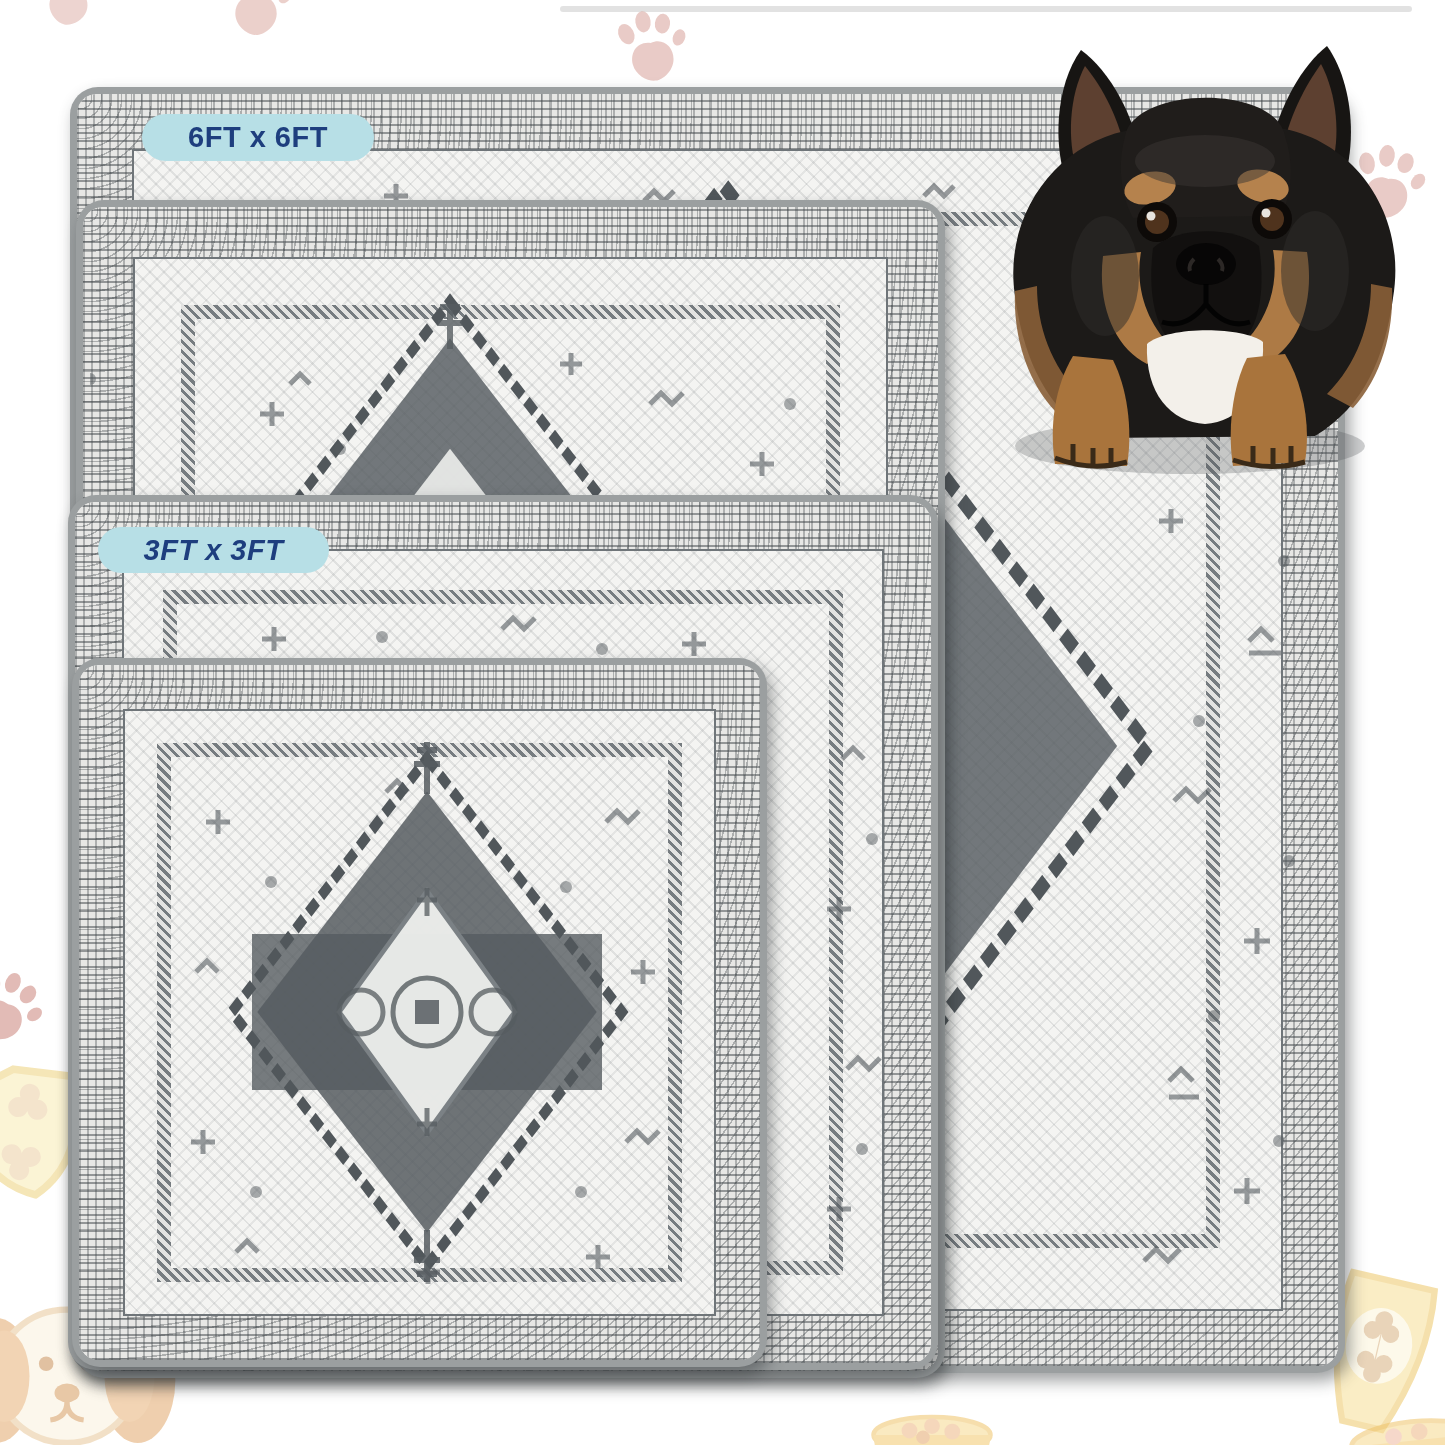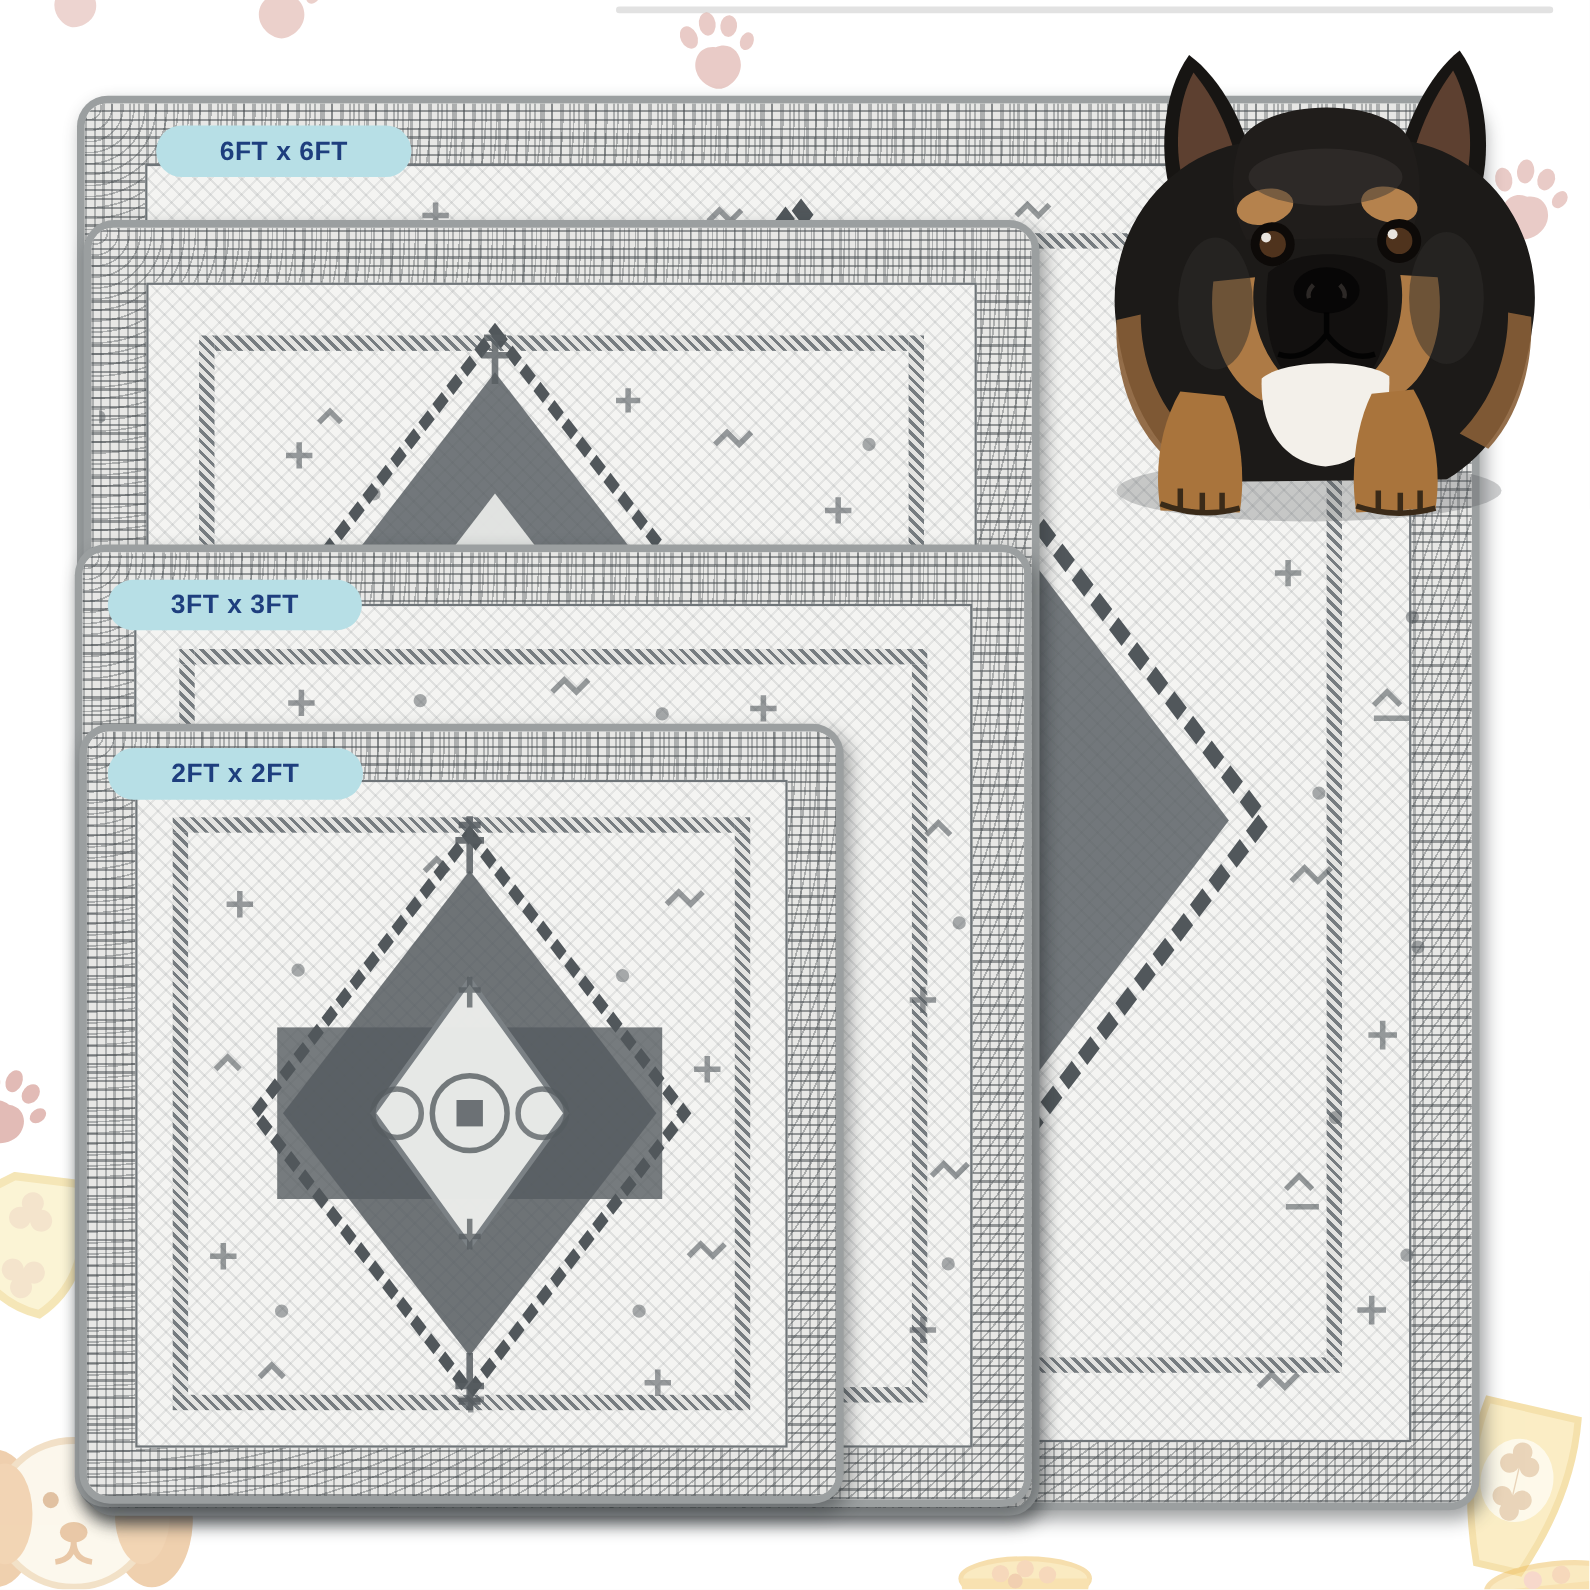--- a/index.html
+++ b/index.html
@@ -37,24 +37,24 @@
   #rug2 {left:72px; top:658px; width:695px;  height:709px;}
 
   #rug6  .field{inset:55px;}  #rug6  .guard{inset:118px;}
   #rug34 .field{inset:50px;}  #rug34 .guard{inset:98px;}
   #rug33 .field{inset:47px;}  #rug33 .guard{inset:88px;}
   #rug2  .field{inset:44px;}  #rug2  .guard{inset:78px;}
 
   
   .pill{position:absolute;display:flex;align-items:center;justify-content:center;
         background:#b7dfe6;color:#1e3e7e;border-radius:26px;
-        font-weight:bold;font-size:24px;letter-spacing:.5px;white-space:nowrap;}
+        font-weight:bold;font-size:29px;letter-spacing:.5px;white-space:nowrap;}
   #pill6 {left:142px; top:114px; width:232px; height:47px;}
   #pill34{left:100px; top:237px; width:229px; height:47px;}
-  #pill33{left:98px;  top:527px; width:231px; height:46px;}
+  #pill33{left:98px;  top:527px; width:231px; height:46px;font-style:italic;}
   #pill2 {left:98px;  top:680px; width:232px; height:47px;}
 
   
   .top-line{position:absolute;left:560px;top:6px;width:852px;height:6px;
             background:#cbcbcb;opacity:.55;border-radius:3px;z-index:0;}
 
   #dog{position:absolute;left:985px;top:26px;width:437px;height:452px;}
 </style>
 </head>
 <body>
@@ -290,23 +290,20 @@
       </svg>
     </div>
   </div>
 
   <div class="pill" id="pill6">
       <span>6FT x 6FT</span>
     </div>
   <div class="pill" id="pill33">
       <span>3FT x 3FT</span>
     </div>
-  <div class="pill" id="pill2">
-      <span>2FT x 2FT</span>
-    </div>
 
   <svg id="dog" viewBox="0 0 437 452">
 
     <ellipse cx="205" cy="420" rx="175" ry="28" fill="rgba(80,82,86,.28)"></ellipse>
 
     <path d="M96,24 C70,60 68,120 82,158 L158,140 C150,90 125,45 96,24 Z" fill="#171513"></path>
     <path d="M100,40 C84,70 82,115 92,144 L142,132 C134,92 118,62 100,40 Z" fill="#5d4030"></path>
     <path d="M342,20 C368,56 372,118 358,156 L282,138 C290,88 314,42 342,20 Z" fill="#171513"></path>
     <path d="M336,38 C352,68 356,112 346,142 L296,130 C304,90 320,60 336,38 Z" fill="#5d4030"></path>
 

